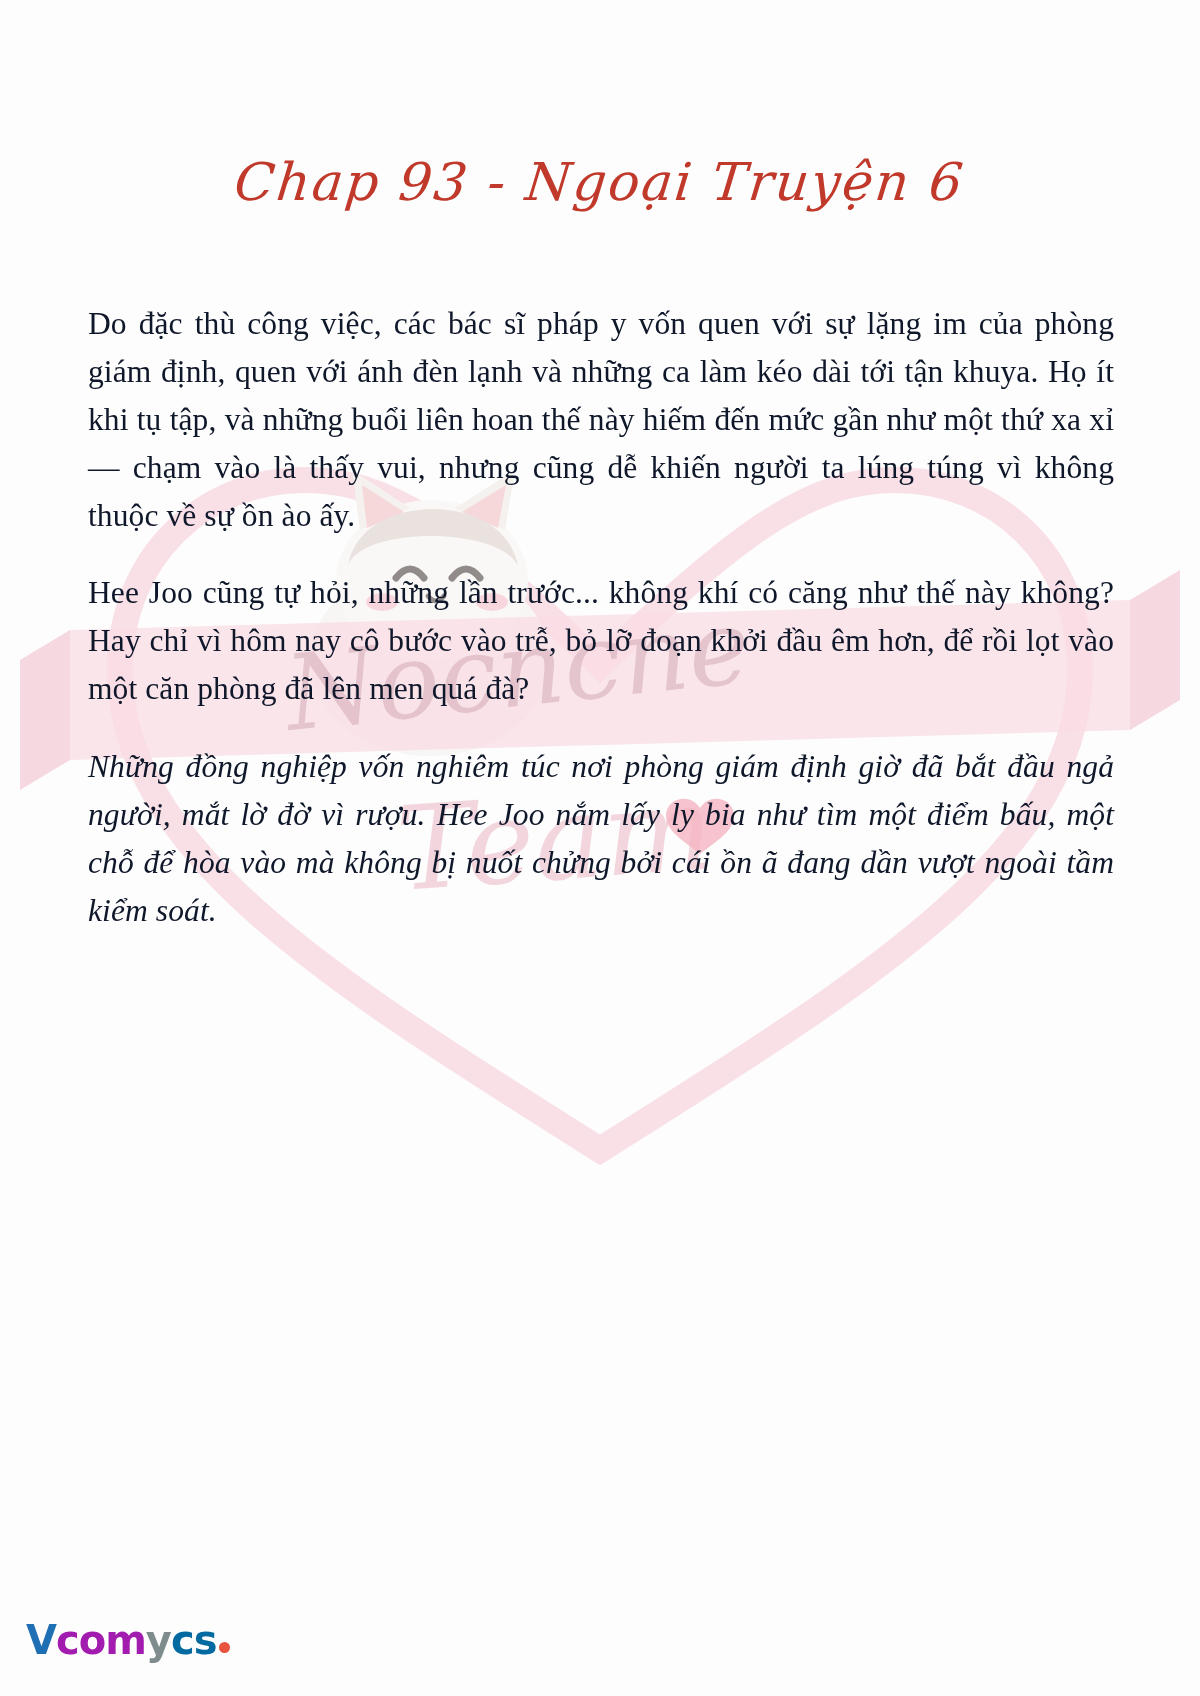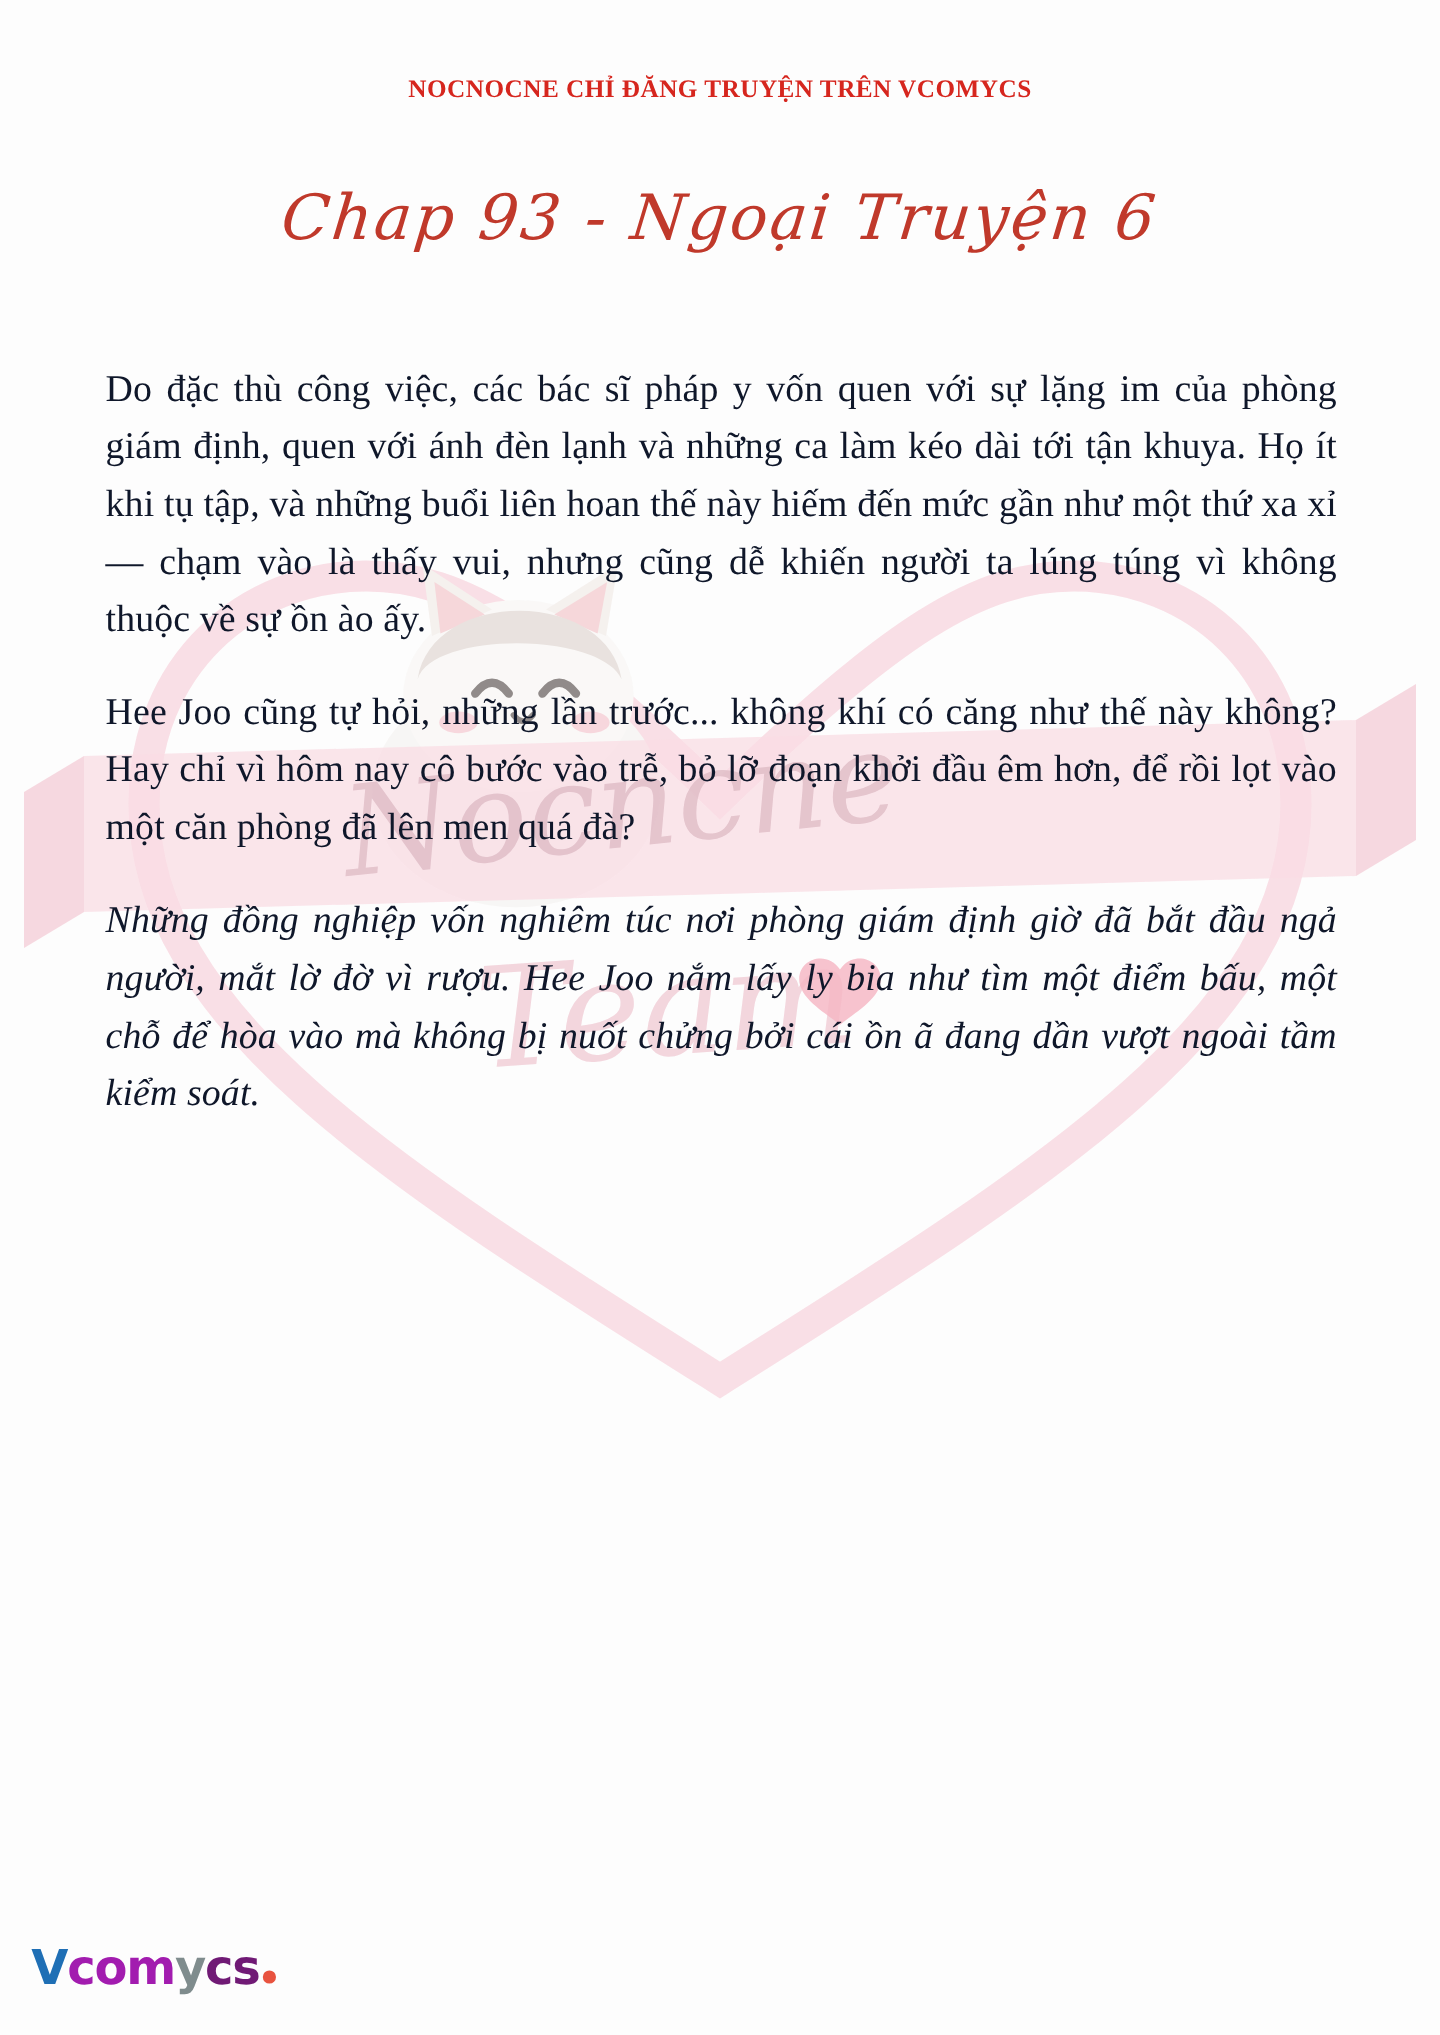--- a/index.html
+++ b/index.html
@@ -103,21 +103,21 @@
   .logo-text {
     font-family: "DejaVu Sans", sans-serif;
     font-weight: bold;
     font-size: 40px;
     letter-spacing: -1px;
     line-height: 1;
   }
   .logo-v { color: #1f6fb5; }
   .logo-com { color: #a21caf; }
   .logo-y { color: #7f8c8d; }
-  .logo-cs { color: #701a75; }
+  .logo-cs { color: #0369a1; }
   .logo-dot {
     width: 11px;
     height: 11px;
     border-radius: 50%;
     background: #e8533f;
     margin: 0 0 7px 3px;
   }
 </style>
 </head>
 <body>
@@ -154,23 +154,20 @@
         <path d="M1130 270 L 1180 240 L 1180 370 L 1130 400 Z" fill="#eda9ba" opacity="0.8"></path>
 
         <text x="290" y="400" font-family="DejaVu Serif, serif" font-style="italic" font-size="104" fill="#c98b9c" opacity="0.85" transform="rotate(-6 290 400)">Nocncne</text>
         <text x="400" y="560" font-family="DejaVu Serif, serif" font-style="italic" font-size="116" fill="#e9aebd" opacity="0.9" transform="rotate(-4 400 560)">Team</text>
 
         <path d="M700 478 c -10 -16, -34 -10, -34 8 c 0 16, 22 28, 34 38 c 12 -10, 34 -22, 34 -38 c 0 -18, -24 -24, -34 -8 Z" fill="#f08098" opacity="0.85"></path>
       </g>
     </svg>
   </div>
 
-  <div class="site-header">
-    <span class="hdr-text">NOCNOCNE CHỈ ĐĂNG TRUYỆN TRÊN VCOMYCS</span>
-  </div>
 
   <div class="chapter-title">
     <span class="title-text">Chap 93 - Ngoại Truyện 6</span>
   </div>
 
   <div class="content">
     <p class="para">Do đặc thù công việc, các bác sĩ pháp y vốn quen với sự lặng im của phòng giám định, quen với ánh đèn lạnh và những ca làm kéo dài tới tận khuya. Họ ít khi tụ tập, và những buổi liên hoan thế này hiếm đến mức gần như một thứ xa xỉ — chạm vào là thấy vui, nhưng cũng dễ khiến người ta lúng túng vì không thuộc về sự ồn ào ấy.</p>
     <p class="para">Hee Joo cũng tự hỏi, những lần trước... không khí có căng như thế này không? Hay chỉ vì hôm nay cô bước vào trễ, bỏ lỡ đoạn khởi đầu êm hơn, để rồi lọt vào một căn phòng đã lên men quá đà?</p>
     <p class="para">Những đồng nghiệp vốn nghiêm túc nơi phòng giám định giờ đã bắt đầu ngả người, mắt lờ đờ vì rượu. Hee Joo nắm lấy ly bia như tìm một điểm bấu, một chỗ để hòa vào mà không bị nuốt chửng bởi cái ồn ã đang dần vượt ngoài tầm kiểm soát.</p>
   </div>

